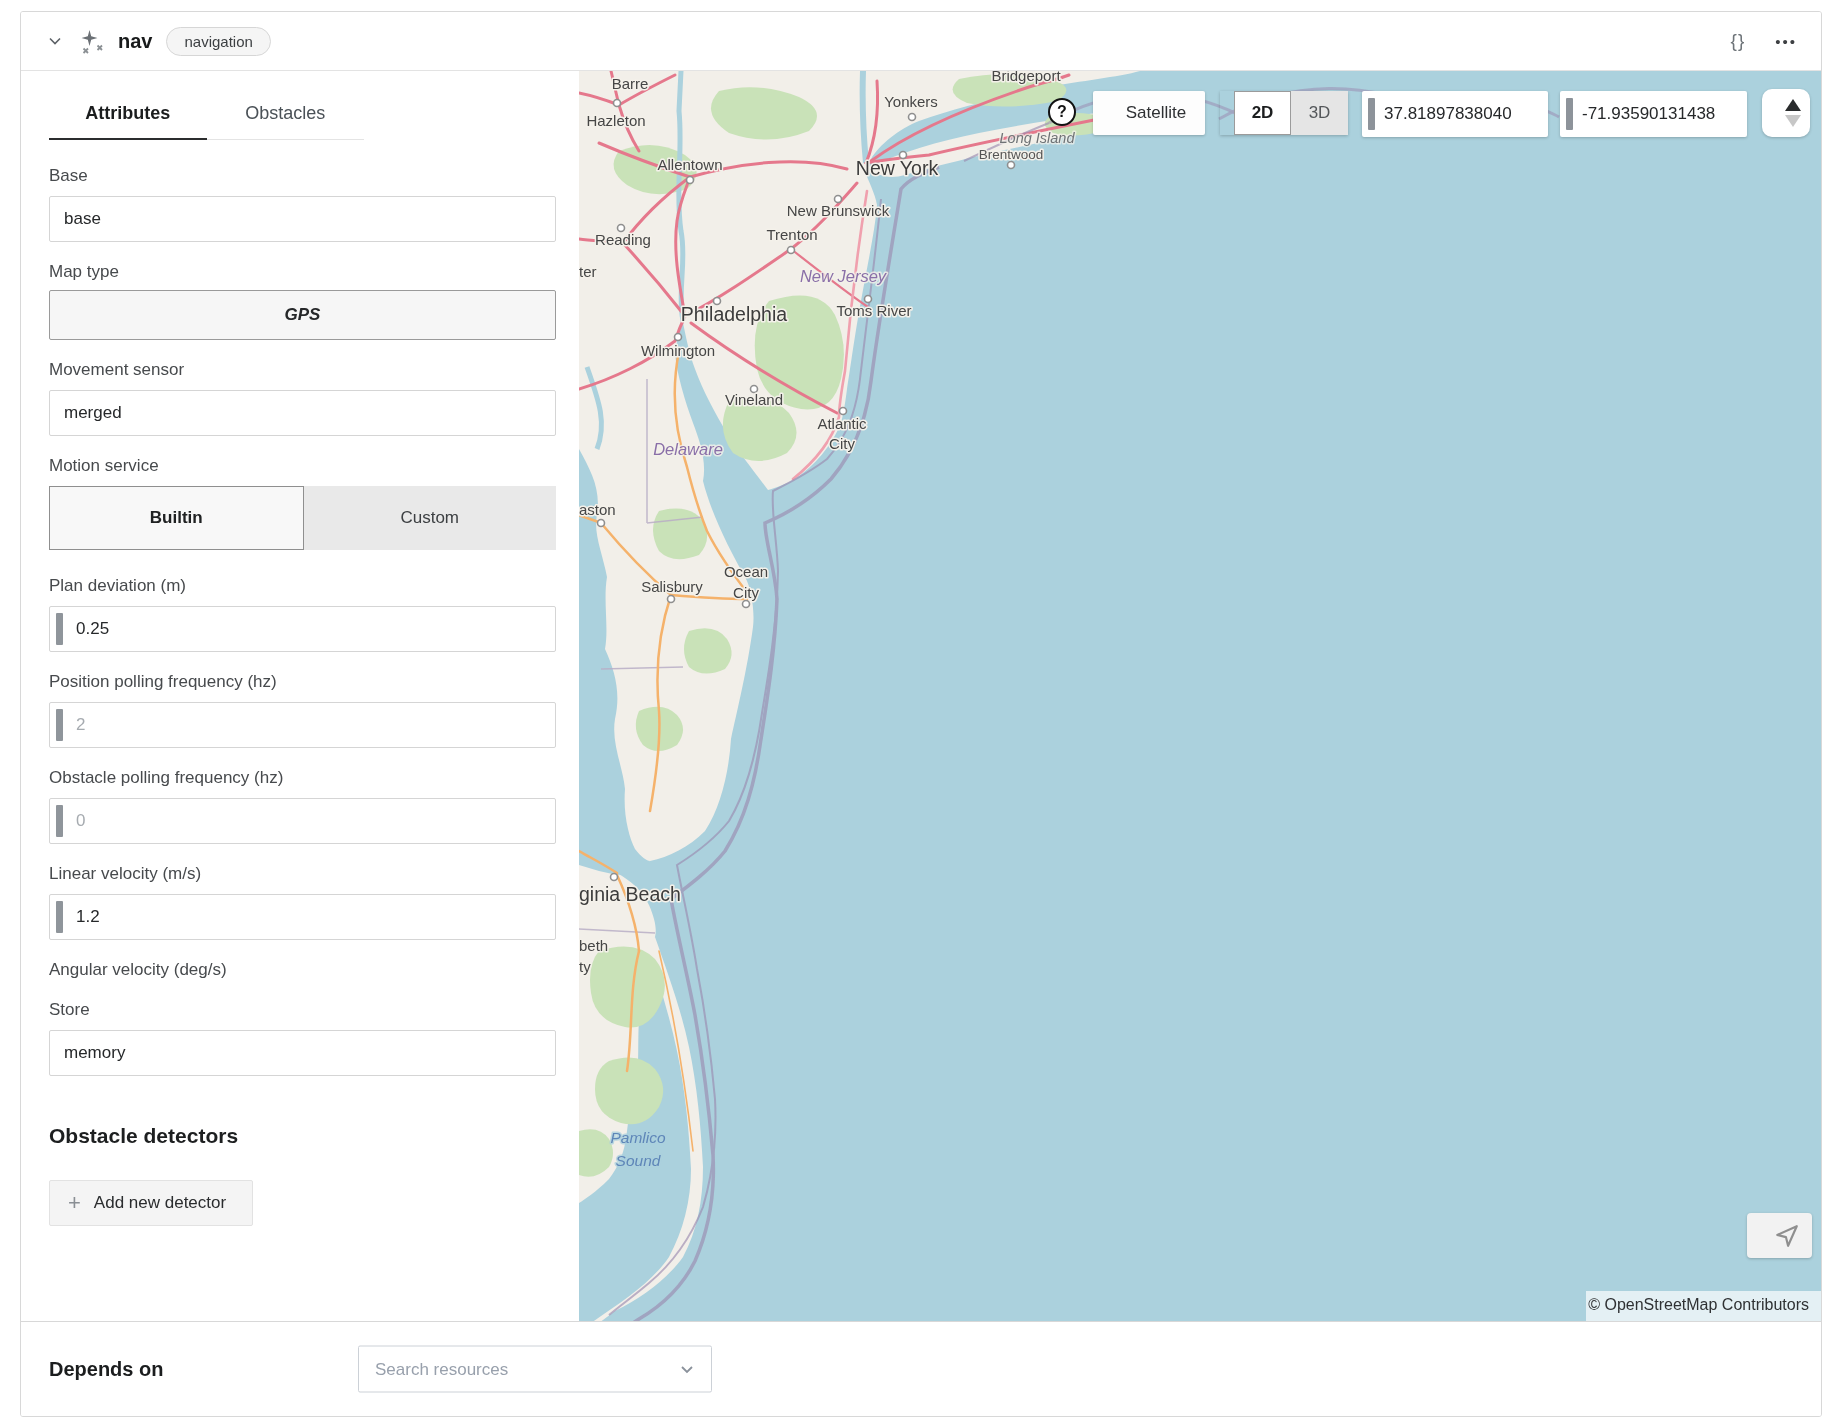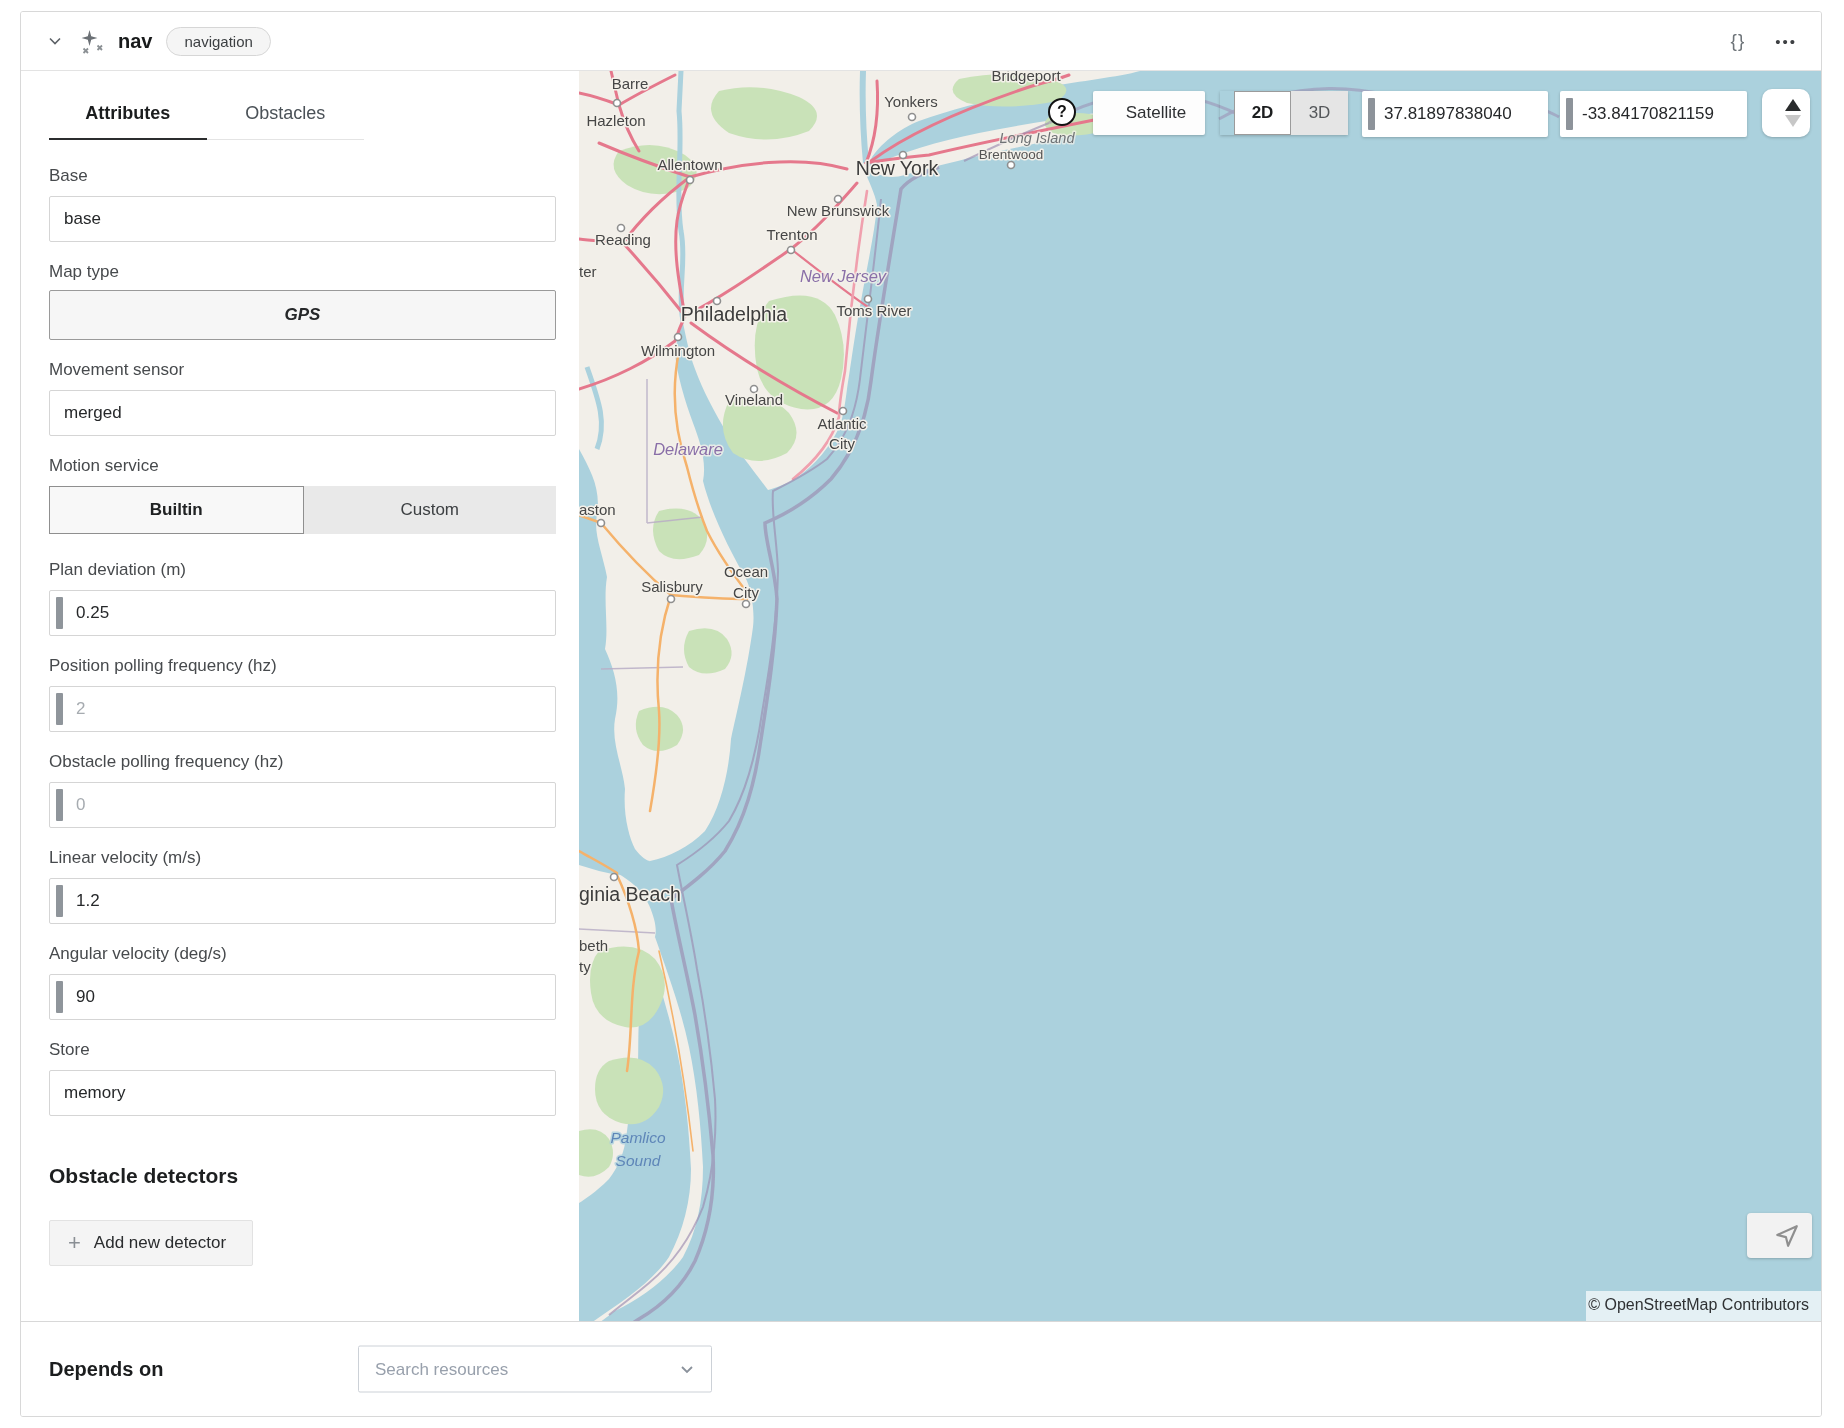--- a/index.html
+++ b/index.html
@@ -33,21 +33,21 @@
   
   .field{margin-top:20px;}
   .flabel{display:block;font-size:17px;color:#474a4d;margin-bottom:10px;}
   .tinput{width:100%;height:46px;border:1px solid #d5d5d5;border-radius:2px;background:#fff;
     font-size:17px;color:#26282a;padding:0 14px;display:flex;align-items:center;}
   .ninput{position:relative;width:100%;height:46px;border:1px solid #d5d5d5;border-radius:2px;
     background:#fff;font-size:17px;color:#26282a;padding:0 14px 0 26px;display:flex;align-items:center;}
   .ninput .bar{position:absolute;left:6px;top:6px;bottom:6px;width:7px;background:#8f959b;border-radius:1px;}
   .ninput.placeholder{color:#a6abb0;}
   .seg{display:flex;width:100%;}
-  .seg .opt{flex:1;height:48px;display:flex;align-items:center;justify-content:center;
+  .seg .opt{flex:1;height:64px;display:flex;align-items:center;justify-content:center;
     font-size:17px;color:#3d4043;background:#e9e9e9;cursor:pointer;}
   .seg .opt.active{background:#f8f8f8;border:1px solid #8f8f8f;font-weight:bold;color:#202223;}
   .gpsbtn{width:100%;height:50px;background:#f6f6f6;border:1px solid #9a9a9a;border-radius:2px;
     display:flex;align-items:center;justify-content:center;font-weight:bold;font-size:17px;color:#26282a;cursor:pointer;font-style:italic;}
   .subhead{margin-top:48px;font-size:21px;font-weight:700;color:#1d1f20;}
   .addbtn{margin-top:32px;height:46px;display:inline-flex;align-items:center;gap:13px;
     background:#f4f4f4;border:1px solid #e2e2e2;border-radius:2px;padding:0 26px 0 18px;
     font-size:17px;color:#2a2c2e;cursor:pointer;}
   .addbtn .plus{color:#8a8f94;font-size:22px;font-weight:normal;line-height:1;}
 
@@ -181,24 +181,20 @@
       <div class="field">
         <span class="flabel">Linear velocity (m/s)</span>
         <div class="ninput">
           <span class="bar"></span>
           <span>1.2</span>
         </div>
       </div>
 
       <div class="field">
         <span class="flabel">Angular velocity (deg/s)</span>
-        <div class="ninput">
-          <span class="bar"></span>
-          <span>90</span>
-        </div>
       </div>
 
       <div class="field">
         <span class="flabel">Store</span>
         <div class="tinput">memory</div>
       </div>
 
       <div class="subhead">Obstacle detectors</div>
       <div class="addbtn">
         <span class="plus">+</span>
@@ -369,21 +365,21 @@
       <div class="mapctl segmap" style="position:absolute">
         <div class="m active">2D</div>
         <div class="m inactive">3D</div>
       </div>
       <div class="mapctl coord" style="left:783px;width:186px">
         <span class="bar"></span>
         <span>37.81897838040</span>
       </div>
       <div class="mapctl coord" style="left:981px;width:187px">
         <span class="bar"></span>
-        <span>-33.84170821159</span>
+        <span>-71.93590131438</span>
       </div>
       <div class="mapctl spinner" style="position:absolute">
         <span class="tri-up"></span>
         <span class="tri-dn"></span>
       </div>
       <div class="mapctl locbtn" style="position:absolute">
         <svg width="26" height="26" viewBox="0 0 24 24">
           <path d="M3 11 L21 3 L13 21 L11 13 Z" fill="none" stroke="#8f8f8f" stroke-width="2" stroke-linejoin="round"></path>
         </svg>
       </div>

